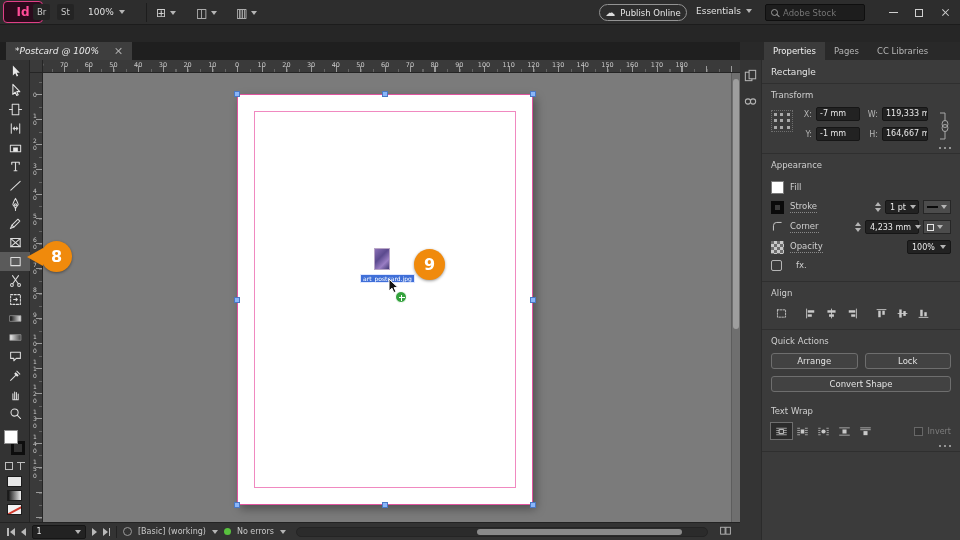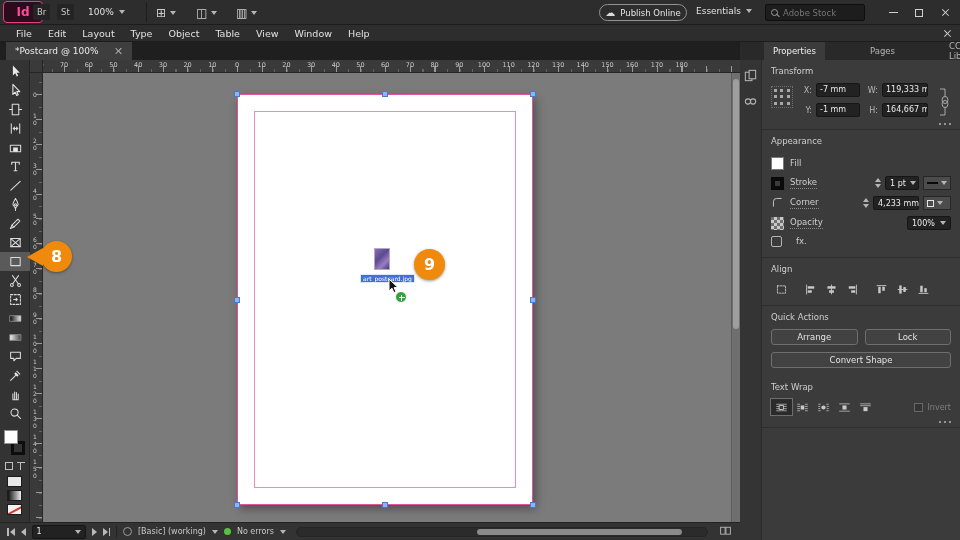--- a/index.html
+++ b/index.html
@@ -31,21 +31,21 @@
   .x-icon::before,.x-icon::after { content:''; position:absolute; left:3.5px; top:-0.5px; width:1.2px; height:9px; background:#cfcfcf; }
   .x-icon::before { transform:rotate(45deg);} .x-icon::after { transform:rotate(-45deg);}
 
   
   .menubar { position:absolute; left:0; top:25px; width:960px; height:17px; background:#2d2d2d; border-bottom:1px solid #1c1c1c; display:flex; align-items:center; padding-left:8px; z-index:5; }
   .menu-item { padding:0 8px; font-size:9.5px; color:#e2e2e2; }
   .menubar-close { position:absolute; right:9px; top:4px; }
 
   
   .tabstrip { position:absolute; left:0; top:42px; width:740px; height:18px; background:#1f1f1f; z-index:4; }
-  .doctab { position:absolute; left:6px; top:0; height:18px; background:#3e3e3e; display:flex; align-items:center; gap:16px; padding:0 9px; font-size:9px; color:#ececec; }
+  .doctab { position:absolute; left:6px; top:0; height:18px; background:#3e3e3e; display:flex; align-items:center; gap:16px; padding:0 9px; font-size:9px; color:#ececec;font-style:italic; }
   .doctab .x-icon::before,.doctab .x-icon::after { background:#b5b5b5; height:8px; }
 
   
   .toolbar { position:absolute; left:0; top:60px; width:30px; height:462px; background:#333333; border-right:1px solid #242424; padding-top:2px; z-index:3; }
   .tool { width:30px; height:19px; display:flex; align-items:center; justify-content:center; color:#dcdcdc; }
   .tool.selected { background:#5a5a5a; }
   .fs-widget { position:relative; margin:7px auto 0; width:24px; height:28px; }
   .fs-stroke { position:absolute; left:8px; top:11px; width:14px; height:14px; border:3px solid #0d0d0d; background:transparent; }
   .fs-fill { position:absolute; left:1px; top:0; width:14px; height:14px; background:#ffffff; border:1px solid #8f8f8f; }
   .mini-row { display:flex; justify-content:center; gap:4px; margin-top:4px; }
@@ -89,21 +89,21 @@
   .plus-badge::before { content:''; position:absolute; left:2.5px; top:4.7px; width:6px; height:1.6px; background:#fff; }
   .plus-badge::after { content:''; position:absolute; left:4.7px; top:2.5px; width:1.6px; height:6px; background:#fff; }
 
   .callout { width:31px; height:31px; border-radius:50%; background:#F08A0C; color:#fff; font-weight:bold; font-size:16px; display:flex; align-items:center; justify-content:center; box-shadow:0 1px 3px rgba(0,0,0,0.4); }
   .callout-9 { position:absolute; left:371px; top:176px; }
   .callout-8 { position:absolute; left:41px; top:241px; z-index:20; }
   .callout-8-arrow { position:absolute; left:27px; top:248px; z-index:20; width:0; height:0; border-top:9px solid transparent; border-bottom:9px solid transparent; border-right:16px solid #F08A0C; }
 
   
   .rightpanel { position:absolute; left:740px; top:42px; width:220px; height:498px; background:#3b3b3b; z-index:4; }
-  .paneltabs { position:absolute; left:0; top:0; width:220px; height:18px; background:#292929; display:flex; padding-left:24px;gap:36px; }
+  .paneltabs { position:absolute; left:0; top:0; width:220px; height:18px; background:#292929; display:flex; padding-left:24px; }
   .panel-tab { height:18px; padding:0 9px; display:flex; align-items:center; font-size:8.5px; color:#b5b5b5; }
   .panel-tab.active { background:#3b3b3b; color:#f2f2f2; }
   .dockstrip { position:absolute; left:0; top:18px; width:22px; height:480px; background:#343434; border-right:1px solid #2b2b2b; display:flex; flex-direction:column; align-items:center; gap:9px; padding-top:8px; }
   .panelbody { position:absolute; left:22px; top:18px; width:198px; height:480px; background:#3b3b3b; font-size:8.5px; }
   .objtype { padding:7px 9px 6px; color:#e4e4e4; font-size:9px; border-bottom:1px solid #2f2f2f; }
   .section { padding:6px 9px 8px; border-bottom:1px solid #2f2f2f; position:relative; }
   .sec-title { font-size:8.5px; color:#cfcfcf; margin-bottom:7px; }
   .transform-grid { display:flex; gap:7px; align-items:flex-start; }
   .refgrid { width:22px; height:22px; margin-top:3px; display:grid; grid-template-columns:repeat(3,1fr); border:1px dotted #6e6e6e; }
   .refgrid i { width:3px; height:3px; background:#a8a8a8; margin:auto; }
@@ -118,21 +118,21 @@
   .swatch.fill { background:#ffffff; }
   .swatch.stroke { background:#3b3b3b; border:4px solid #0a0a0a; }
   .plain-label { color:#cfcfcf; font-size:8.5px; }
   .link-label { color:#cfcfcf; border-bottom:1px dotted #8a8a8a; padding-bottom:1px; font-size:8.5px; }
   .row-right { margin-left:auto; display:flex; align-items:center; gap:4px; }
   .stepper { display:flex; flex-direction:column; gap:1.5px; }
   .stepper .up { width:0;height:0;border-left:3px solid transparent; border-right:3px solid transparent; border-bottom:4px solid #b5b5b5; }
   .stepper .down { width:0;height:0;border-left:3px solid transparent; border-right:3px solid transparent; border-top:4px solid #b5b5b5; }
   .combo { height:14px; background:#222222; border:1px solid #161616; border-radius:2px; display:flex; align-items:center; padding:0 4px; gap:4px; color:#eaeaea; font-size:8px; white-space:nowrap; }
   .combo .caret { margin-left:auto; }
-  .w34{width:34px;} .w46{width:46px;} .w44{width:44px;} .w54{width:54px;}
+  .w34{width:34px;} .w46{width:54px;} .w44{width:44px;} .w54{width:54px;}
   .style-box { width:28px; height:14px; background:#4c4c4c; border:1px solid #262626; display:flex; align-items:center; padding:0 3px; gap:3px; }
   .style-box .line { flex:1; height:2.5px; background:#0a0a0a; }
   .style-box .sq { flex:none; width:7px; height:7px; border:1px solid #e6e6e6; }
   .opacity-icon { width:13px; height:13px; flex:none;
     background-image:linear-gradient(45deg,#c9c9c9 25%,transparent 25%,transparent 75%,#c9c9c9 75%),linear-gradient(45deg,#c9c9c9 25%,#6e6e6e 25%,#6e6e6e 75%,#c9c9c9 75%);
     background-size:6px 6px; background-position:0 0,3px 3px; }
   .fx-sq { width:11px; height:11px; border:1px solid #b5b5b5; border-radius:2px; }
   .fx-label { color:#cfcfcf; font-size:8.5px; margin-left:8px; }
   .icon-row { display:flex; align-items:center; }
   .icon-btn { width:21px; height:16px; display:flex; align-items:center; justify-content:center; color:#c9c9c9; flex:none; }
@@ -200,34 +200,20 @@
         </div>
       <div class="win-btn">
           <i class="glyph-restore"></i>
         </div>
       <div class="win-btn">
           <i class="x-icon"></i>
         </div>
     </div>
   </header>
 
-  <nav class="menubar">
-    <span class="menu-items" style="display:flex">
-        <span class="menu-item">File</span>
-        <span class="menu-item">Edit</span>
-        <span class="menu-item">Layout</span>
-        <span class="menu-item">Type</span>
-        <span class="menu-item">Object</span>
-        <span class="menu-item">Table</span>
-        <span class="menu-item">View</span>
-        <span class="menu-item">Window</span>
-        <span class="menu-item">Help</span>
-      </span>
-    <i class="x-icon menubar-close"></i>
-  </nav>
 
   <div class="tabstrip">
     <div class="doctab">
       <span>*Postcard @ 100%</span>
       <i class="x-icon"></i>
     </div>
   </div>
 
   <div class="toolbar" id="toolbar">
       <div class="tool">
@@ -449,20 +435,21 @@
       <span><svg width="15" height="15" viewBox="0 0 16 16" fill="none" stroke="#b5b5b5" stroke-width="1.1">
             <rect x="2.5" y="4.5" width="7" height="9"></rect>
             <rect x="6.5" y="2.5" width="7" height="9" fill="#343434"></rect>
           </svg></span>
       <span><svg width="15" height="15" viewBox="0 0 16 16" fill="none" stroke="#b5b5b5" stroke-width="1.1">
             <circle cx="5.3" cy="8" r="2.8"></circle>
             <circle cx="10.7" cy="8" r="2.8"></circle>
           </svg></span>
     </div>
     <div class="panelbody">
+      <div class="objtype">Rectangle</div>
 
       <div class="section">
         <div class="sec-title">Transform</div>
         <div class="transform-grid">
           <div class="refgrid">
             <i></i>
               <i></i>
               <i></i>
               <i></i>
               <i></i>

